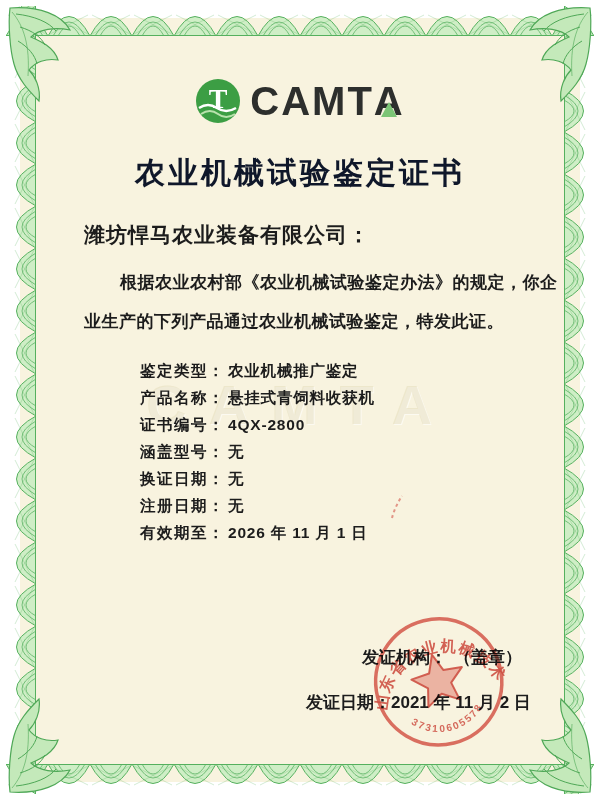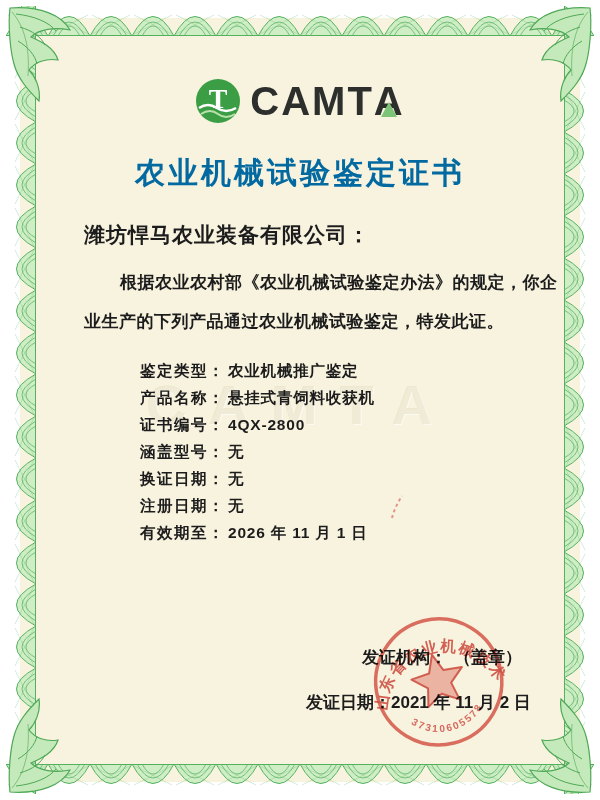--- a/index.html
+++ b/index.html
@@ -13,21 +13,21 @@
     text-shadow:1px 1px 0 rgba(255,255,255,0.55);}
 
   .logo-row{position:absolute;top:78px;left:0;right:0;display:flex;justify-content:center;align-items:center;gap:9px;}
   .brand{position:relative;font-size:40px;font-weight:800;color:#2d2f2d;letter-spacing:2px;line-height:46px;}
   .brand-last{position:relative;display:inline-block;}
   .brand-last::after{content:"";position:absolute;left:7px;bottom:7px;width:0;height:0;
     border-left:8px solid transparent;border-right:8px solid transparent;border-bottom:15px solid #7cc576;}
 
   .title{position:absolute;top:153px;left:0;right:0;margin:0;text-align:center;
     font-family:"Liberation Serif","DejaVu Serif",serif;
-    font-size:30px;font-weight:900;letter-spacing:3px;color:#0369a1;}
+    font-size:30px;font-weight:900;letter-spacing:3px;color:#0f172a;}
 
   .addressee{position:absolute;top:221px;left:84px;font-size:21px;font-weight:800;letter-spacing:1px;}
 
   .para-line{position:absolute;font-size:17px;font-weight:700;letter-spacing:0.5px;}
   .para-1{top:271px;left:120px;}
   .para-2{top:310px;left:84px;}
 
   .fields{position:absolute;top:357px;left:140px;}
   .frow{height:27px;line-height:27px;font-size:15.5px;font-weight:700;white-space:nowrap;}
   .flabel{letter-spacing:1.5px;}

